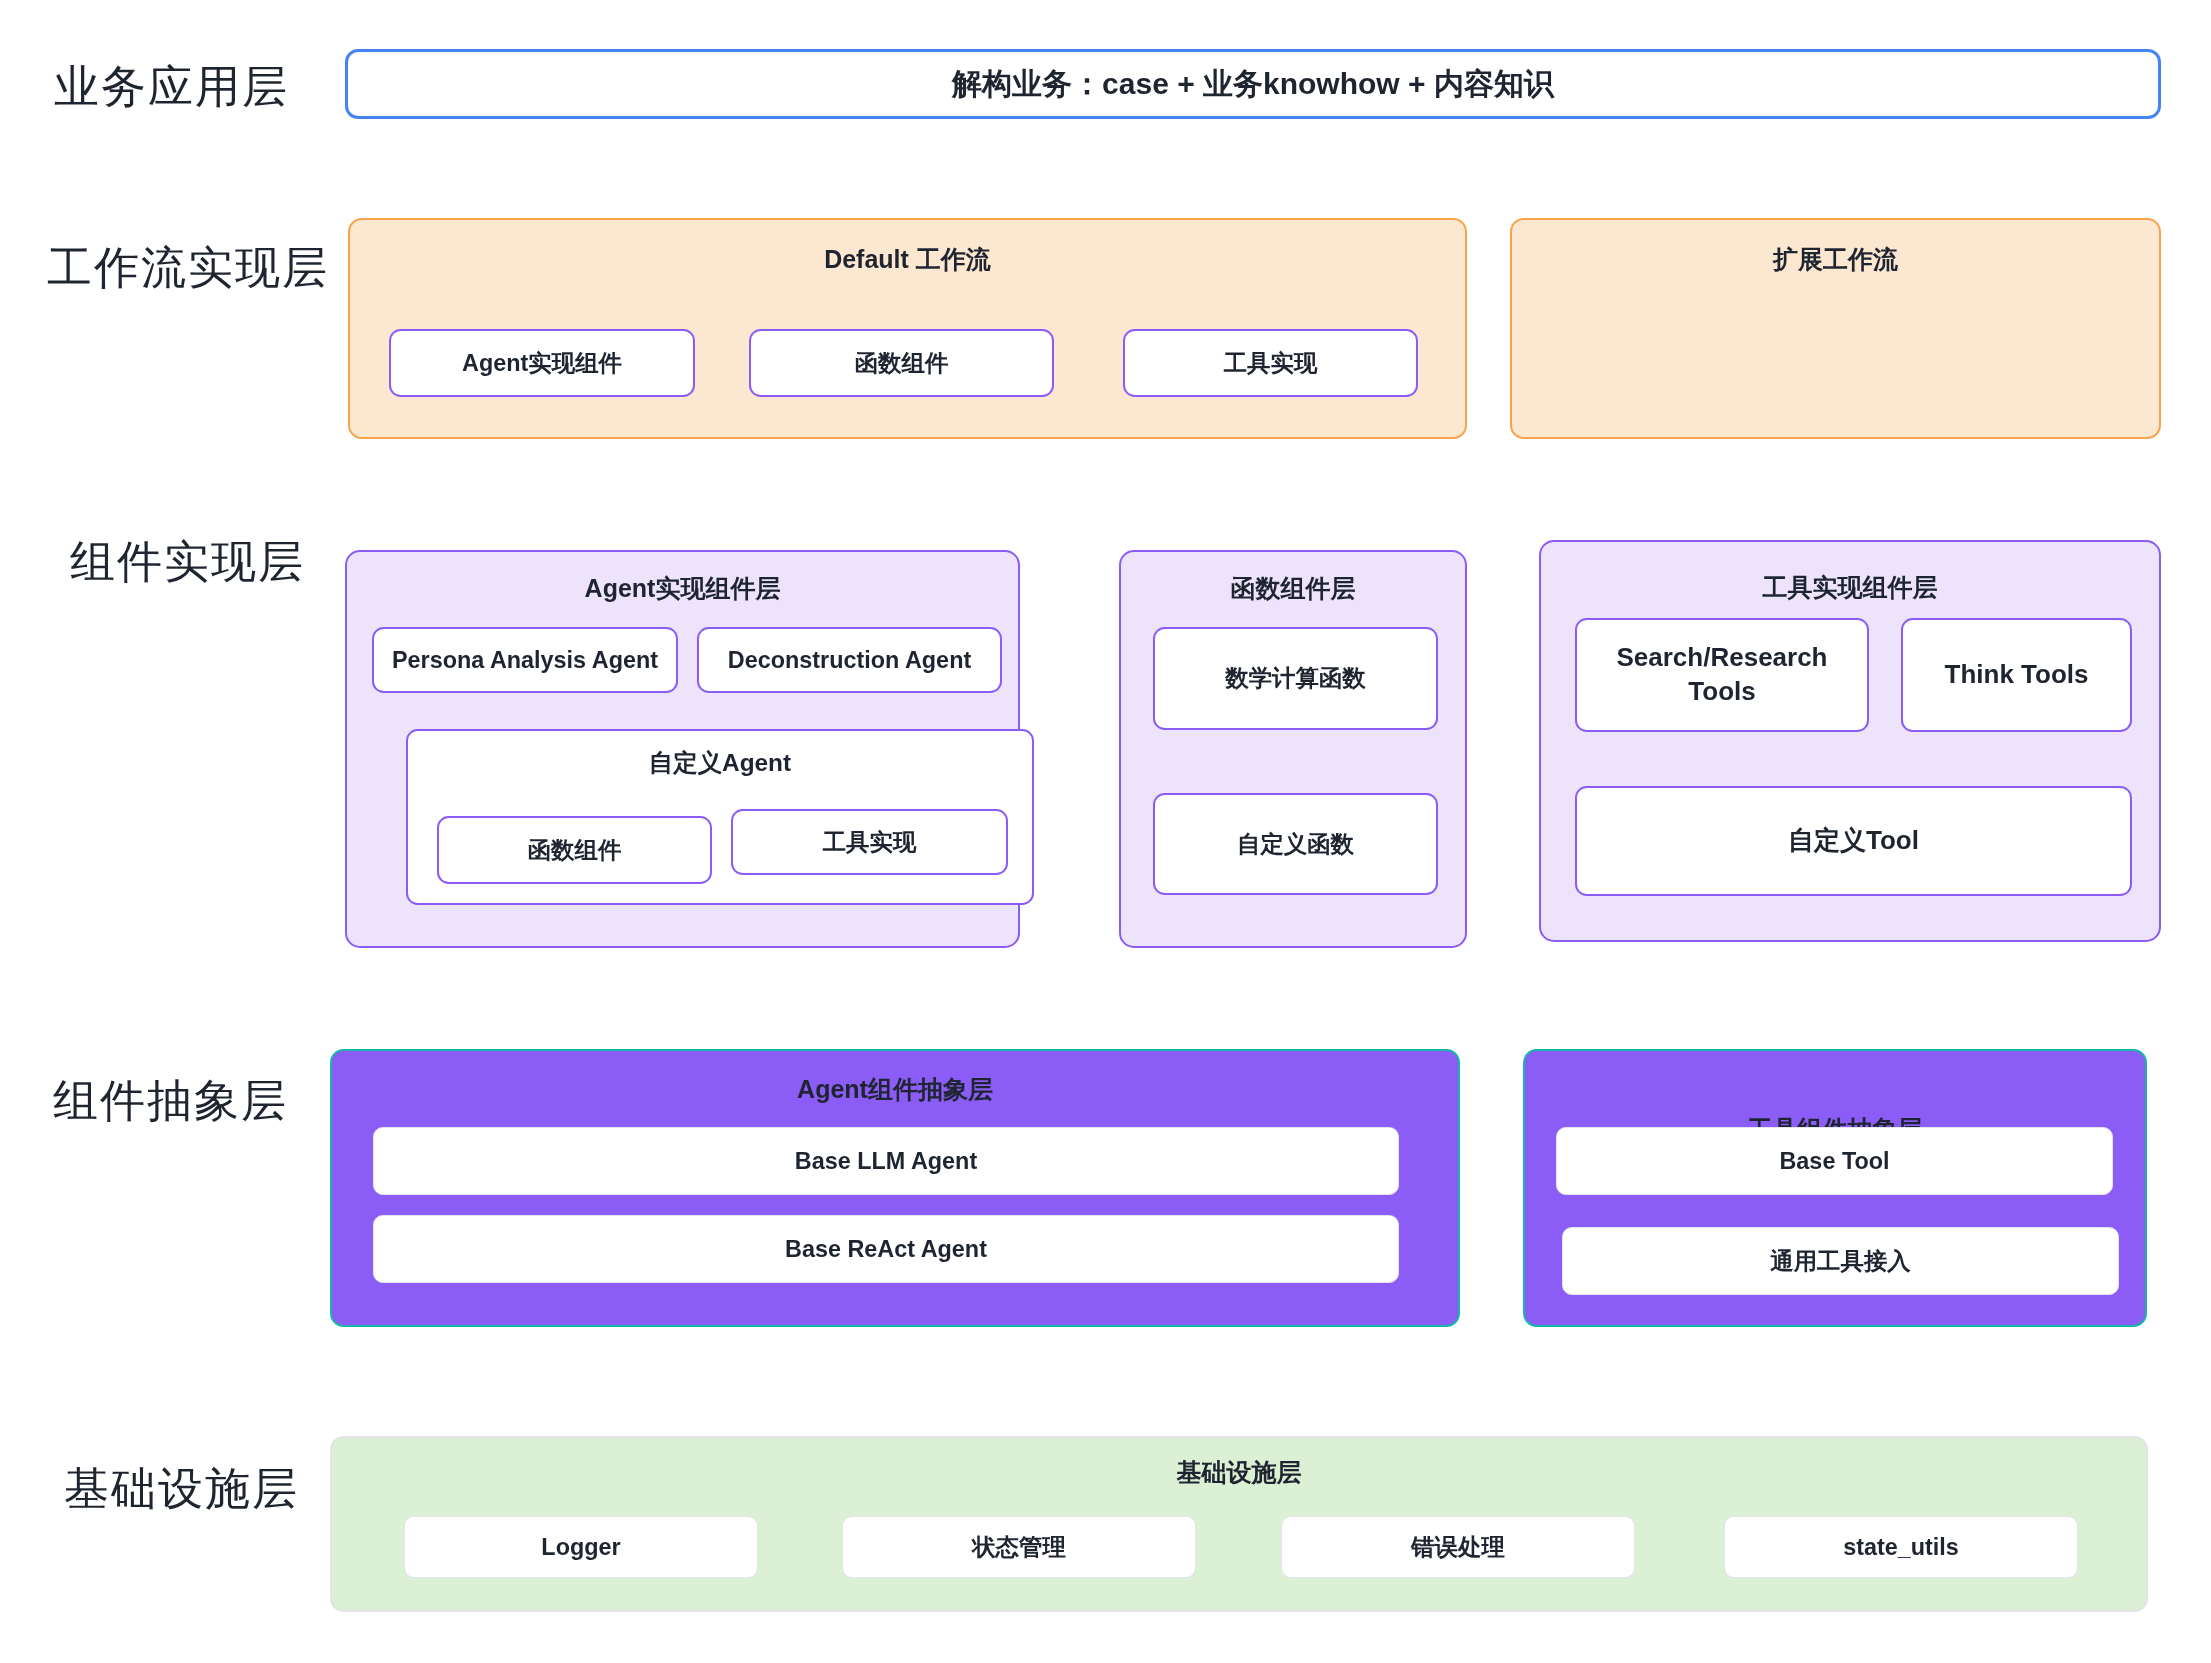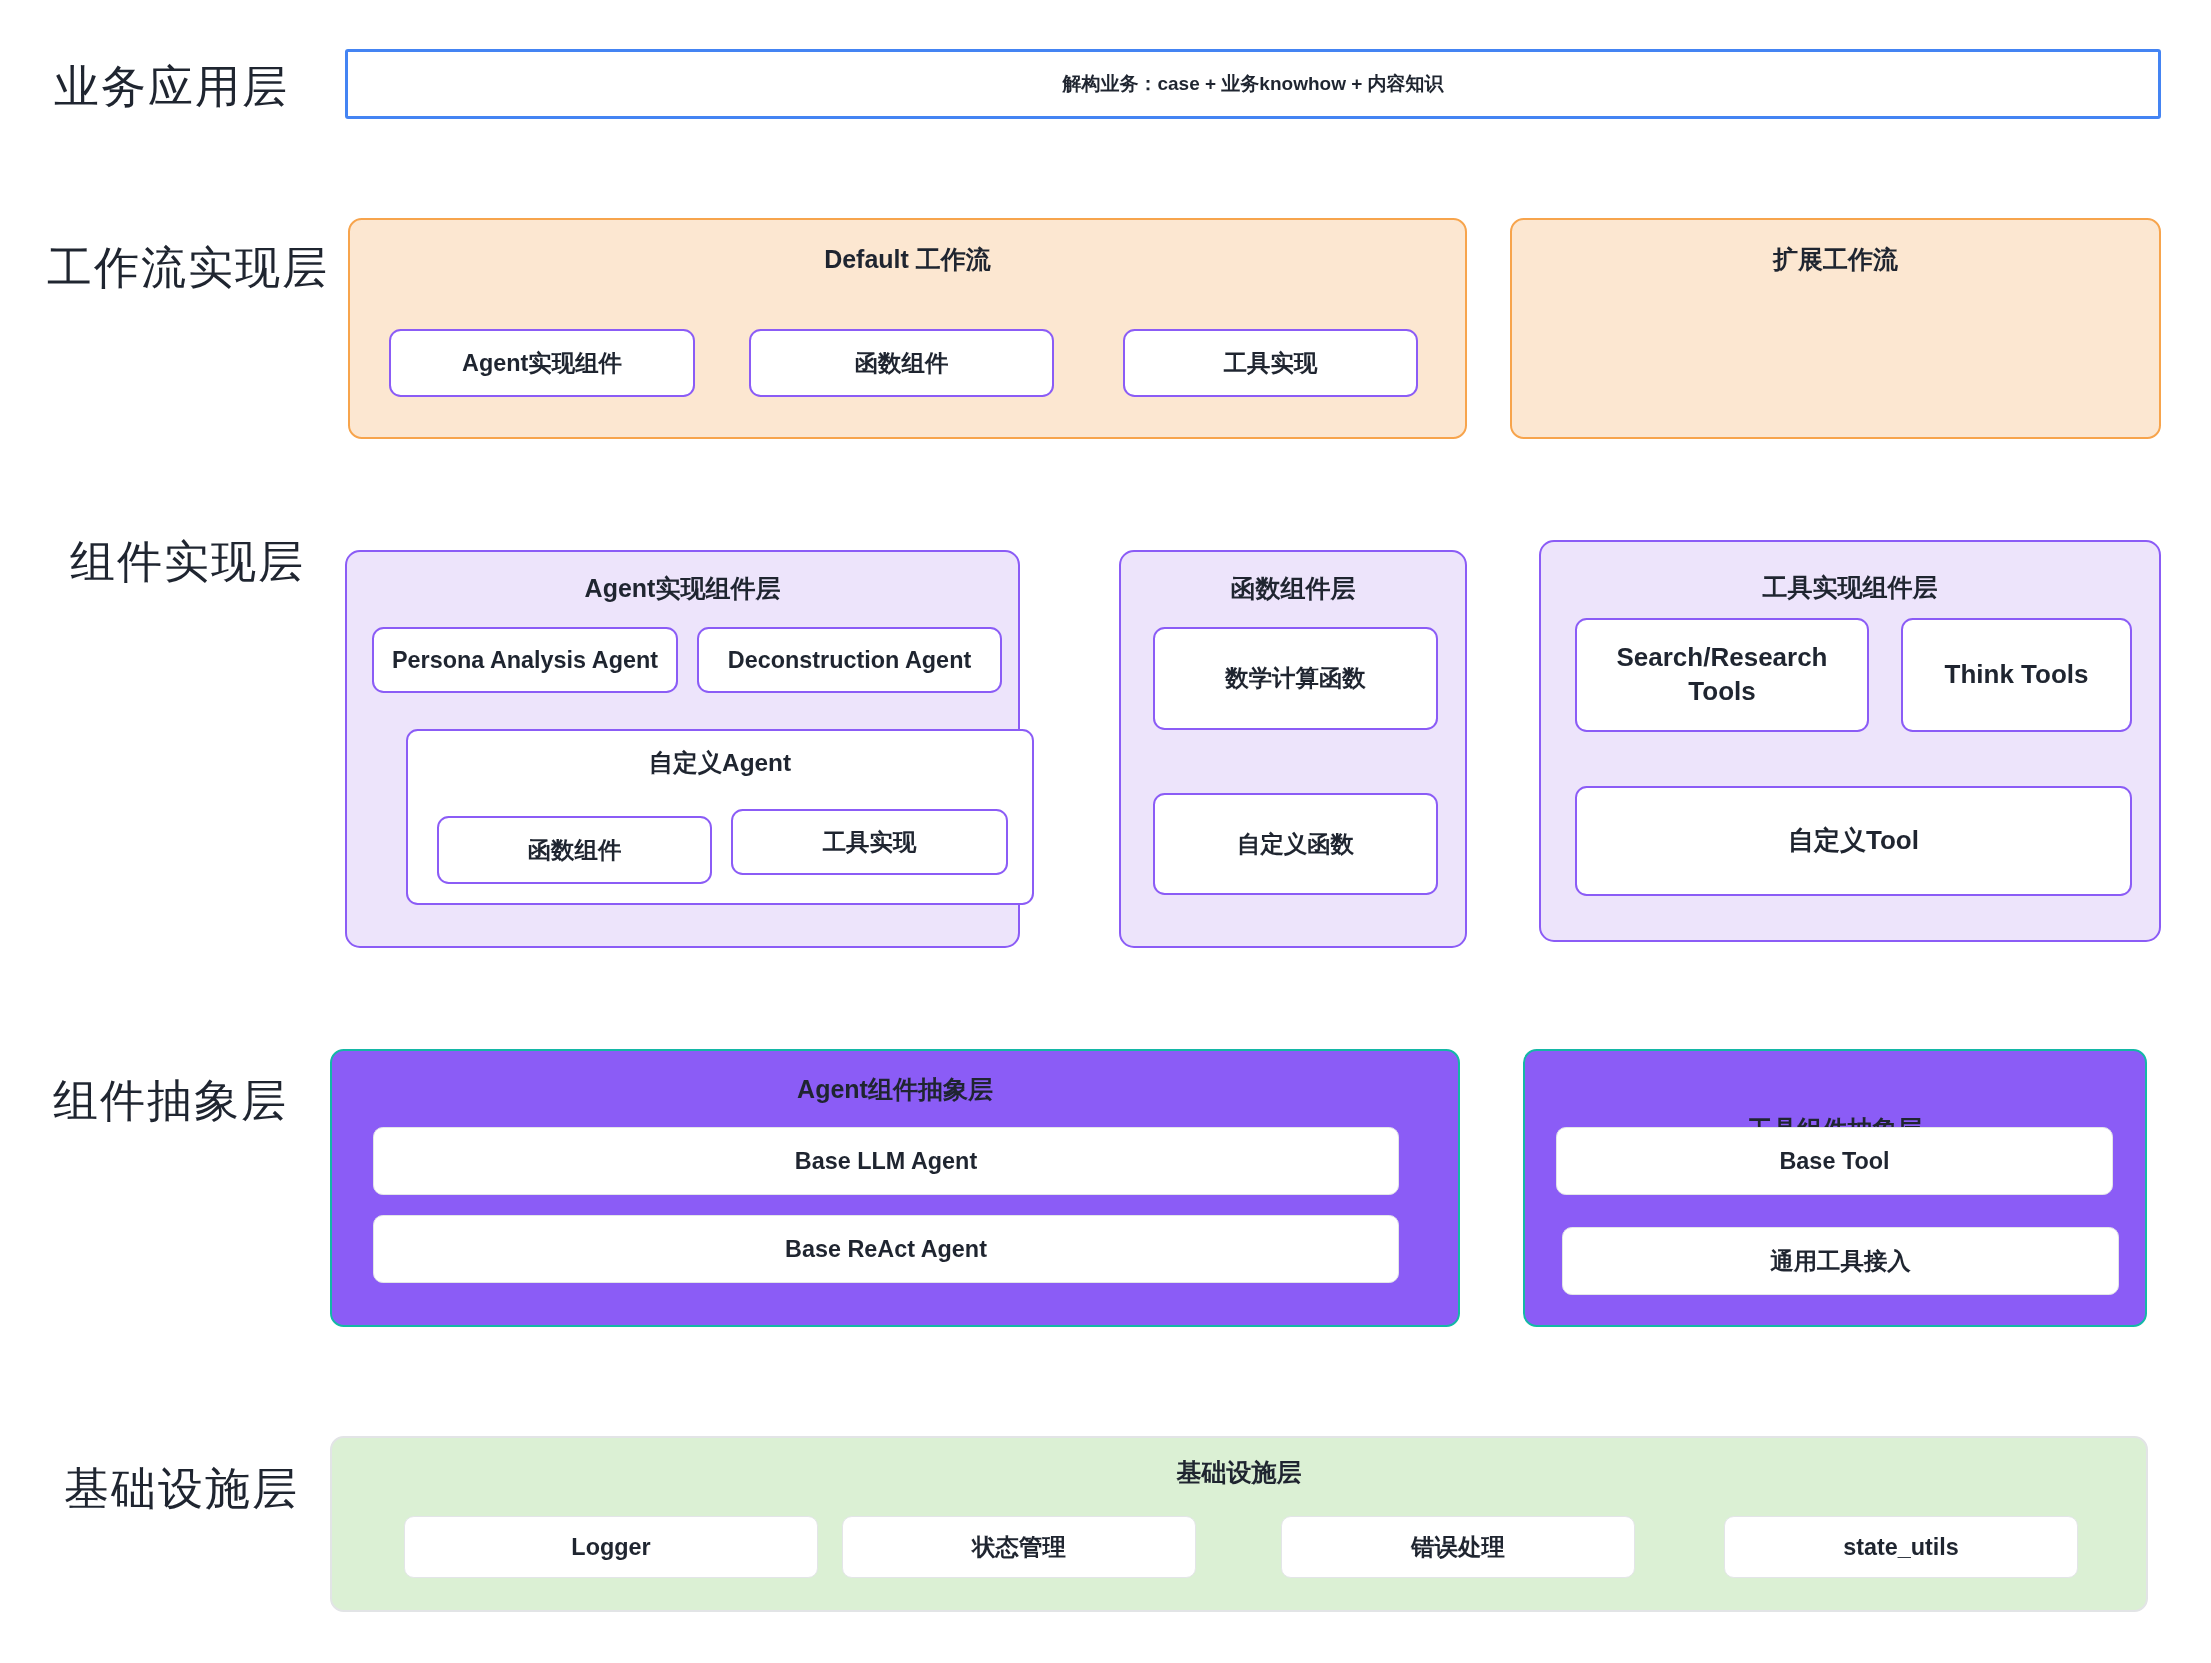--- a/index.html
+++ b/index.html
@@ -8,23 +8,23 @@
     position:relative; width:2212px; height:1664px; background:#ffffff;
     font-family:"Liberation Sans","DejaVu Sans",sans-serif; color:#1F2530;
   }
   .layer-label {
     position:absolute; font-size:45px; font-weight:500; color:#1F2530;
     letter-spacing:2px; white-space:nowrap;
   }
   
   .box-blue {
     position:absolute; left:345px; top:49px; width:1816px; height:70px;
-    background:#ffffff; border:3.9px solid #4484F3; border-radius:3px;
+    background:#ffffff; border:3.9px solid #4484F3; border-radius:13px;
     display:flex; align-items:center; justify-content:center;
-    font-size:19px; font-weight:700;
+    font-size:30px; font-weight:700;
   }
   
   .panel-orange {
     position:absolute; background:#FCE7D1; border:2.9px solid #F7A44C; border-radius:13.7px;
   }
   .panel-title {
     position:absolute; left:0; right:0; text-align:center;
     font-size:25px; font-weight:700; color:#1F2530;
   }
   
@@ -110,20 +110,20 @@
   </div>
 
   <div class="panel-gray" style="left:1523px; top:1049px; width:624px; height:278px;">
     <div class="panel-title" style="top:21.5px;margin-top:40px;">工具组件抽象层</div>
     <div class="slab" style="left:31px; top:76px;  width:557px; height:68px;">Base Tool</div>
     <div class="slab" style="left:37px; top:176px; width:557px; height:68px;">通用工具接入</div>
   </div>
 
   <div class="panel-green" style="left:330px; top:1436px; width:1818px; height:176px;">
     <div class="panel-title" style="top:17.6px;">基础设施层</div>
-    <div class="slab" style="left:72px;   top:78px; width:414px; height:62px;">Logger</div>
+    <div class="slab" style="left:72px;   top:78px; width:354px; height:62px;">Logger</div>
     <div class="slab" style="left:510px;  top:78px; width:354px; height:62px;">状态管理</div>
     <div class="slab" style="left:949px;  top:78px; width:354px; height:62px;">错误处理</div>
     <div class="slab" style="left:1392px; top:78px; width:354px; height:62px;">state_utils</div>
   </div>
 
 </div>
 
 
 </body></html>

